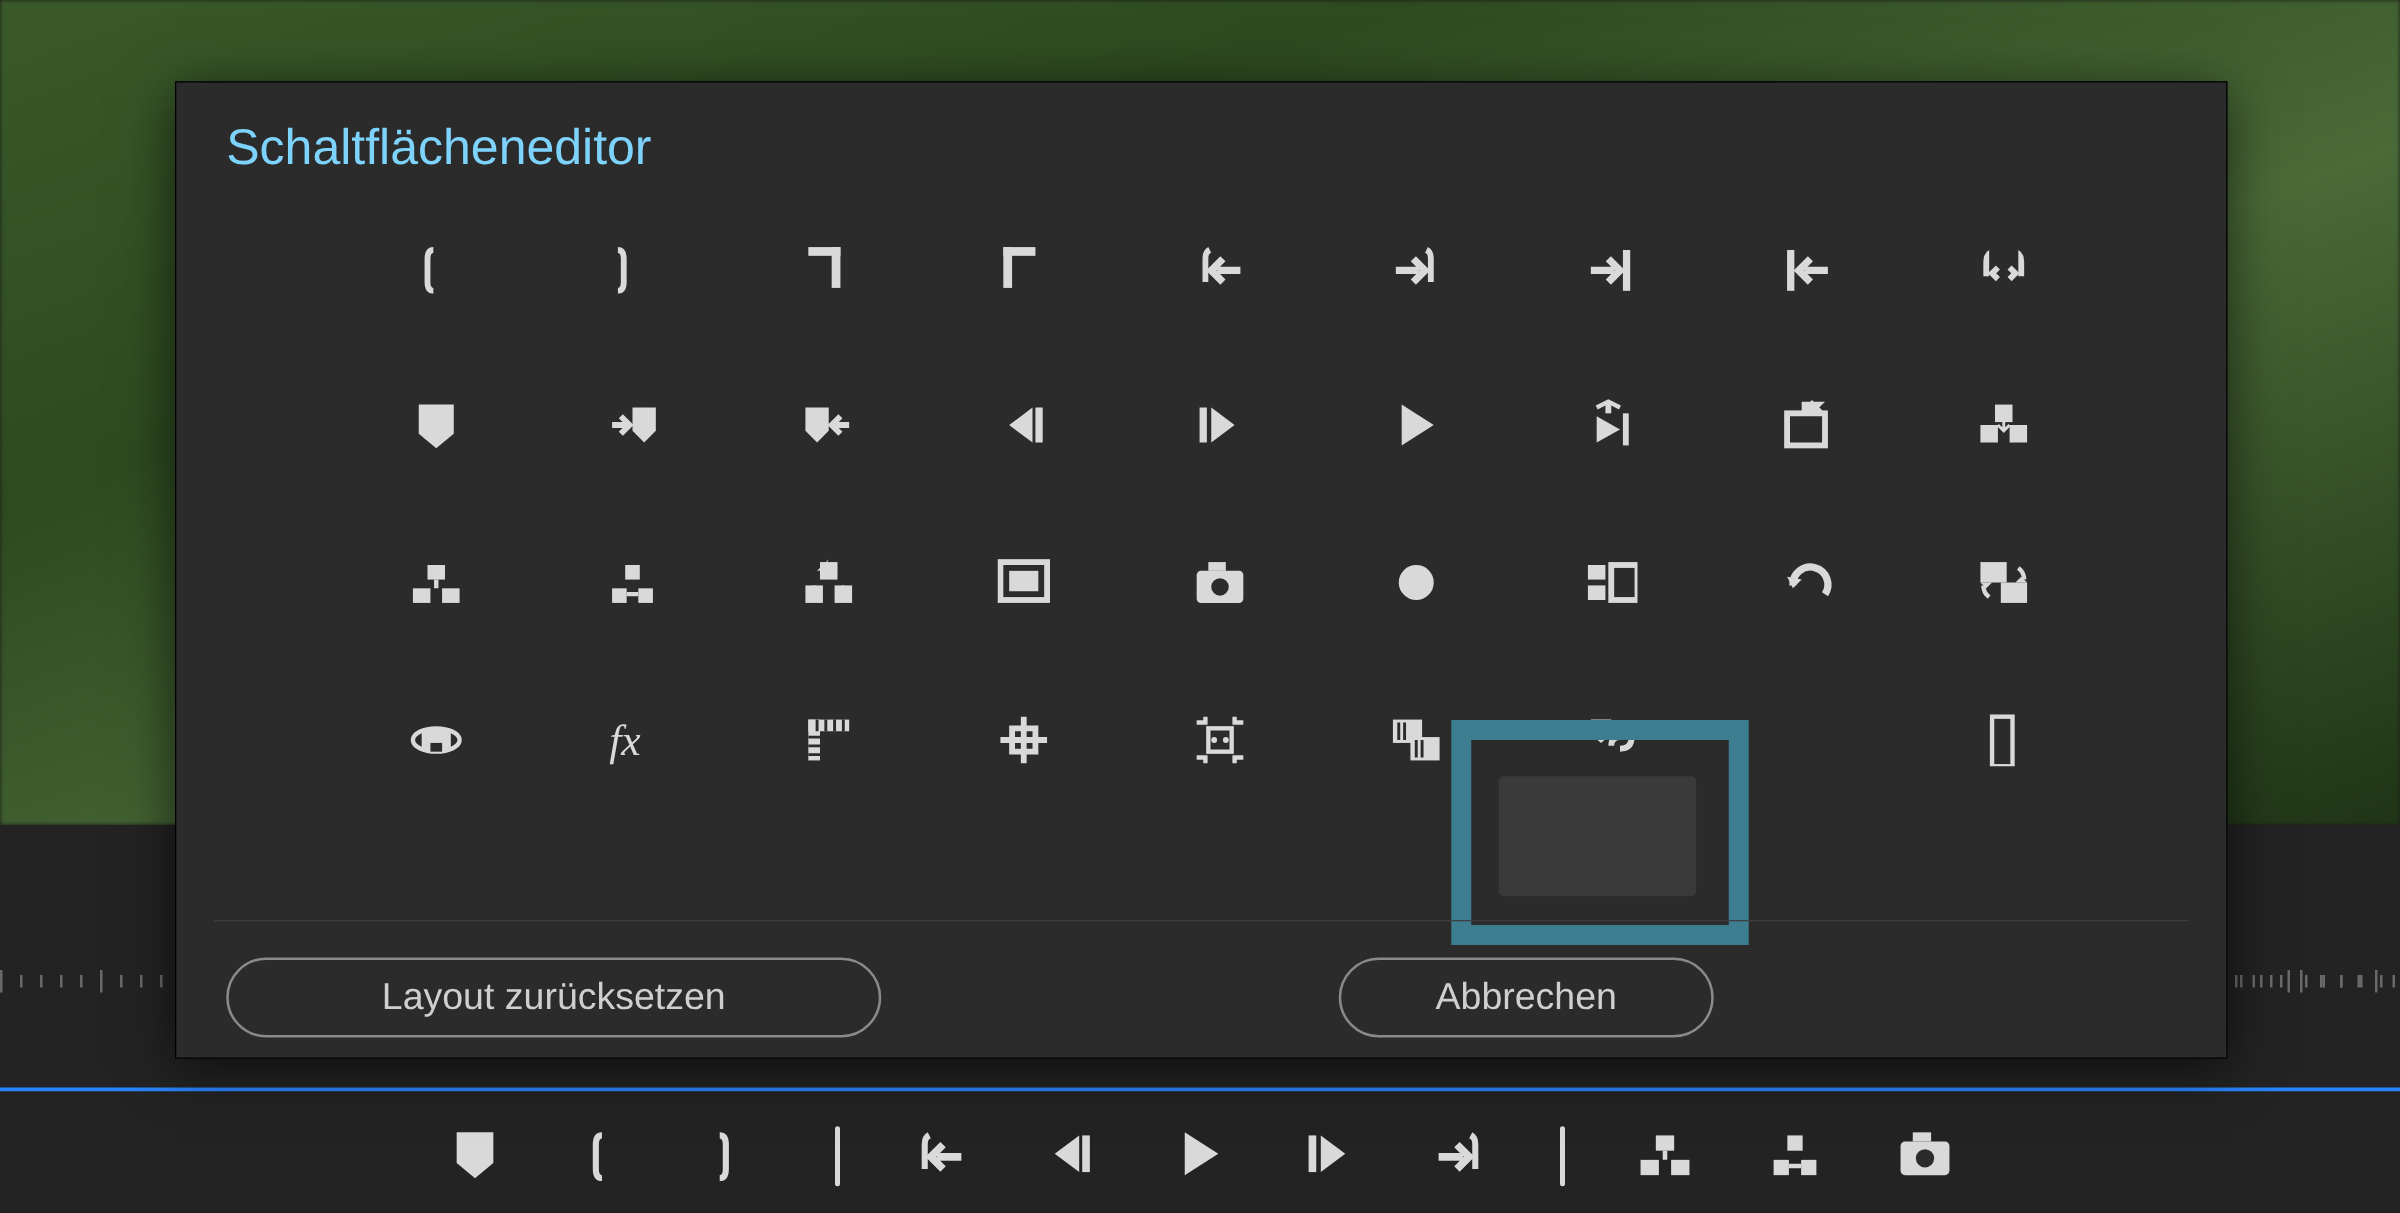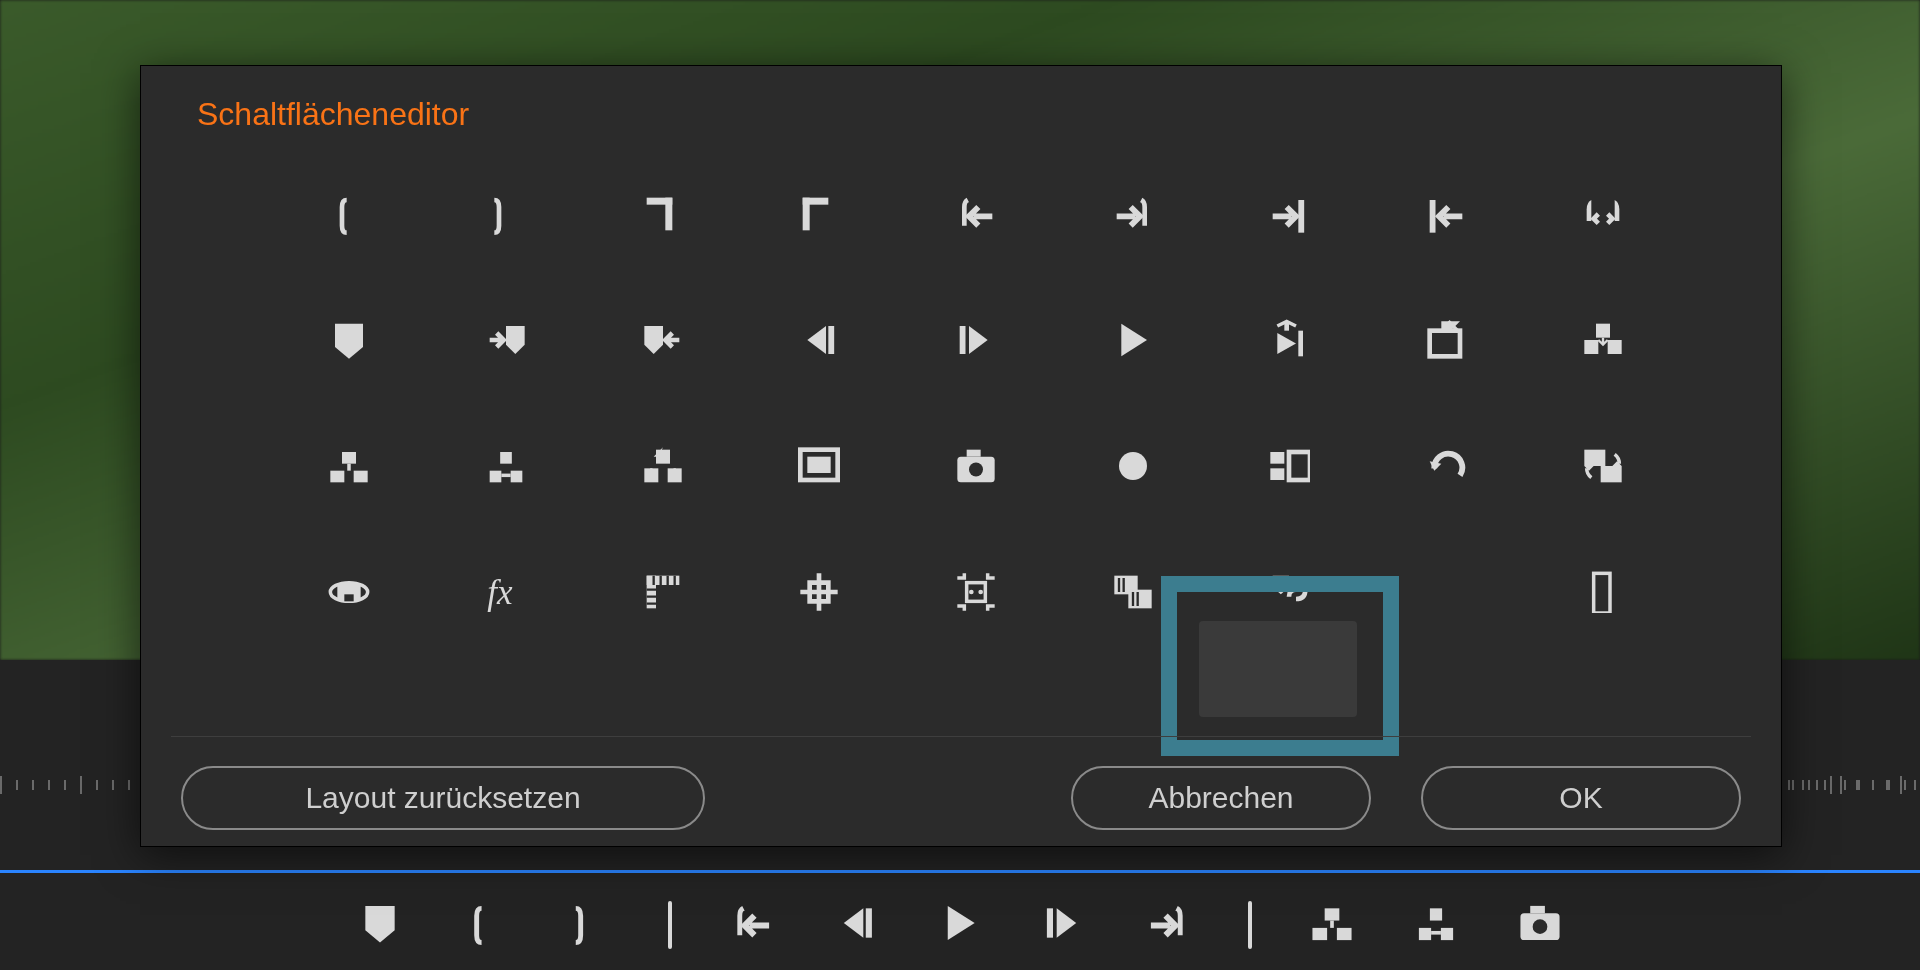--- a/index.html
+++ b/index.html
@@ -15,21 +15,21 @@
   .tl-ruler{position:absolute;left:0;top:110px;right:0;height:40px;}
   .tl-tick{position:absolute;top:6px;width:2px;height:18px;background:#6a6a6a;}
   .tl-tick.short{height:10px;top:10px;}
   .tl-scrub{position:absolute;left:0;top:210px;right:0;height:3px;background:#2a84ff;}
   .tl-buttons{position:absolute;left:0;top:230px;right:0;height:70px;display:flex;align-items:center;justify-content:center;gap:56px;}
   .tl-btn{width:48px;height:48px;display:flex;align-items:center;justify-content:center;}
   .tl-btn svg{fill:#d9d9d9;}
   .tl-sep{width:4px;height:48px;border:2px solid #d9d9d9;border-radius:2px;box-sizing:border-box;}
   
   .dialog{position:absolute;left:140px;top:65px;width:1640px;height:780px;background:#2b2b2b;border:1px solid #000;box-shadow:0 8px 40px rgba(0,0,0,.6);}
-  .dlg-title{position:absolute;left:56px;top:30px;font-size:32px;color:#f97316;}
+  .dlg-title{position:absolute;left:40px;top:30px;font-size:40px;color:#7dd3fc;}
   .grid{position:absolute;left:130px;top:120px;right:100px;display:grid;grid-template-columns:repeat(9,1fr);grid-template-rows:repeat(4,1fr);row-gap:66px;column-gap:0;}
   .cell{display:flex;align-items:center;justify-content:center;height:60px;cursor:pointer;}
   .cell svg{fill:#d9d9d9;}
   .highlight-box{position:absolute;left:1020px;top:510px;width:238px;height:180px;border:16px solid #3c7d8f;box-sizing:border-box;pointer-events:none;}
   .highlight-inner{position:absolute;left:1058px;top:555px;width:158px;height:96px;background:#3a3a3a;border-radius:4px;}
   .tooltip{position:absolute;left:1140px;top:708px;background:#4a4a4a;color:#e8e8e8;font-size:30px;padding:12px 26px;border-radius:3px;box-shadow:0 4px 12px rgba(0,0,0,.5);}
   .dlg-sep{position:absolute;left:30px;right:30px;top:670px;height:1px;background:#3e3e3e;}
   .dlg-footer{position:absolute;left:0;right:0;top:700px;height:70px;}
   .pill{position:absolute;height:64px;border:2px solid #8a8a8a;border-radius:34px;display:flex;align-items:center;justify-content:center;color:#cfcfcf;font-size:30px;cursor:pointer;background:transparent;}
   .pill.reset{left:40px;width:524px;}
@@ -417,21 +417,20 @@
               <use href="#i-button-bar"></use>
             </svg></span>
         </div>
       </div>
     <div class="highlight-inner"></div>
     <div class="highlight-box"></div>
     <div class="dlg-sep"></div>
     <div class="dlg-footer">
       <button class="pill reset">Layout zurücksetzen</button>
       <button class="pill cancel">Abbrechen</button>
-      <button class="pill ok">OK</button>
     </div>
   </div>
 </div>
 
 <svg width="0" height="0" style="position:absolute">
 <defs>
 <g id="i-mark-in">
         <path d="M16 4 Q10 4 10 12 L10 28 Q10 36 16 36 L16 32 Q14 32 14 28 L14 12 Q14 8 16 8 Z"></path>
       </g>
 <g id="i-mark-out">

